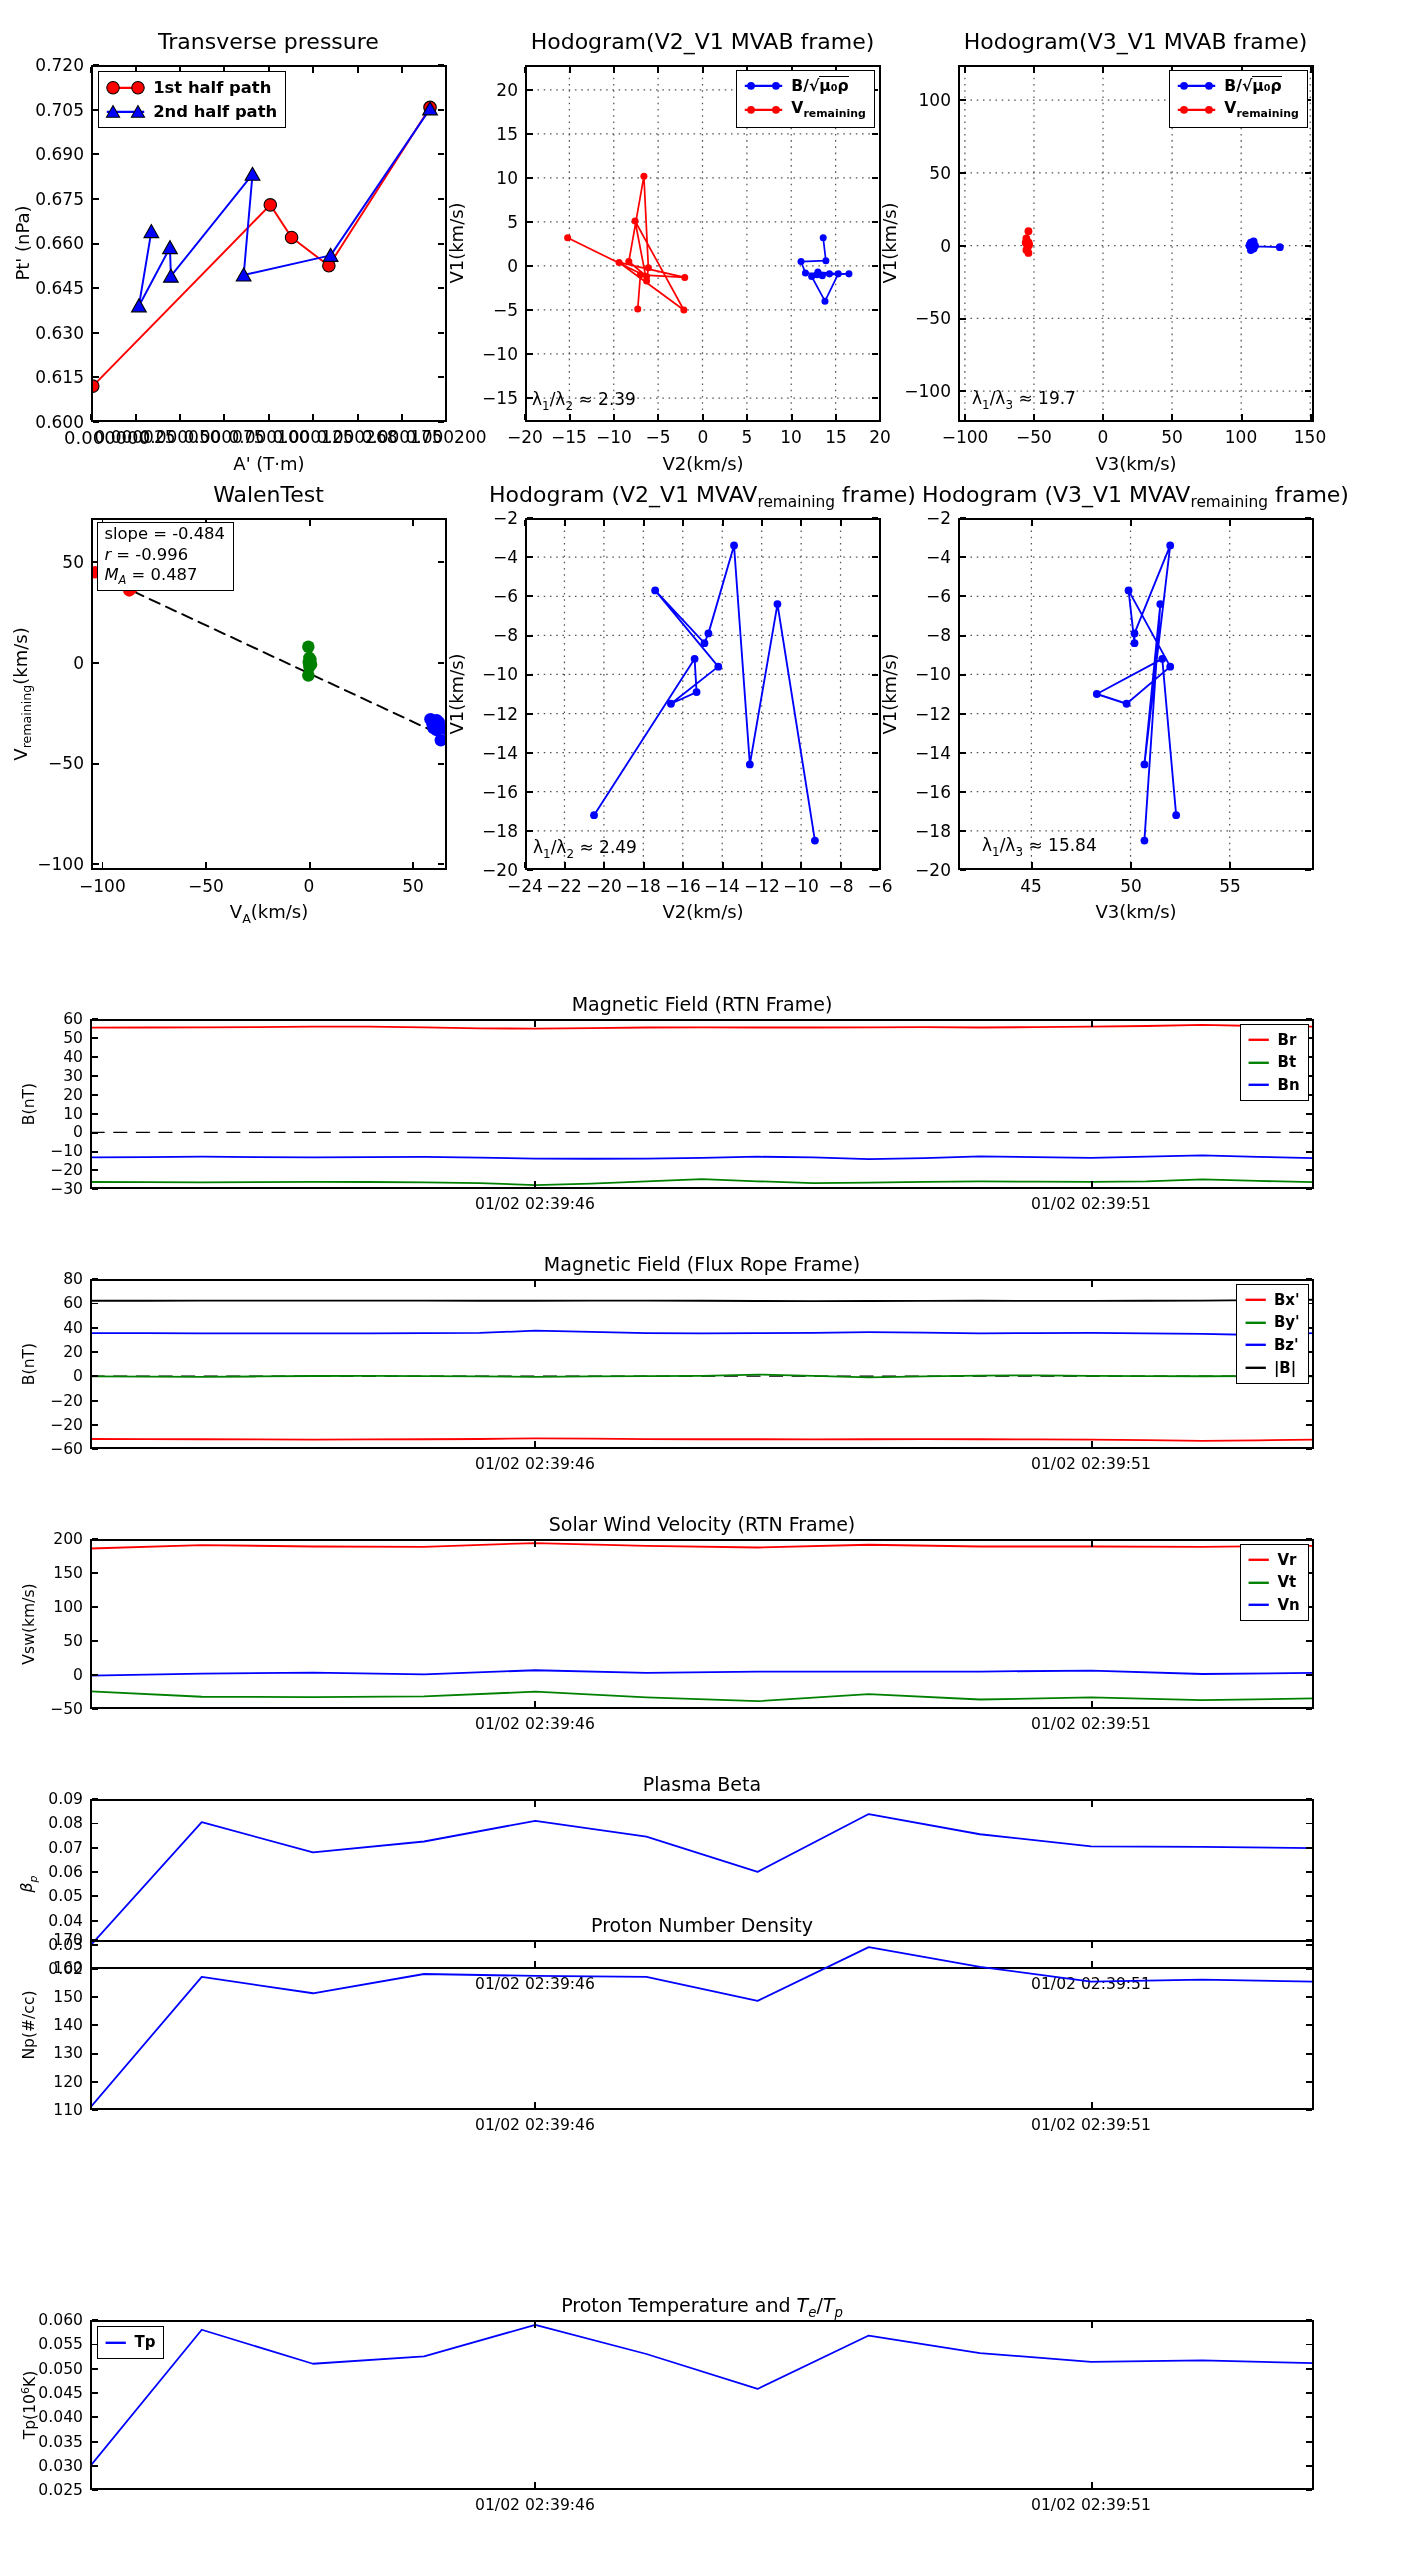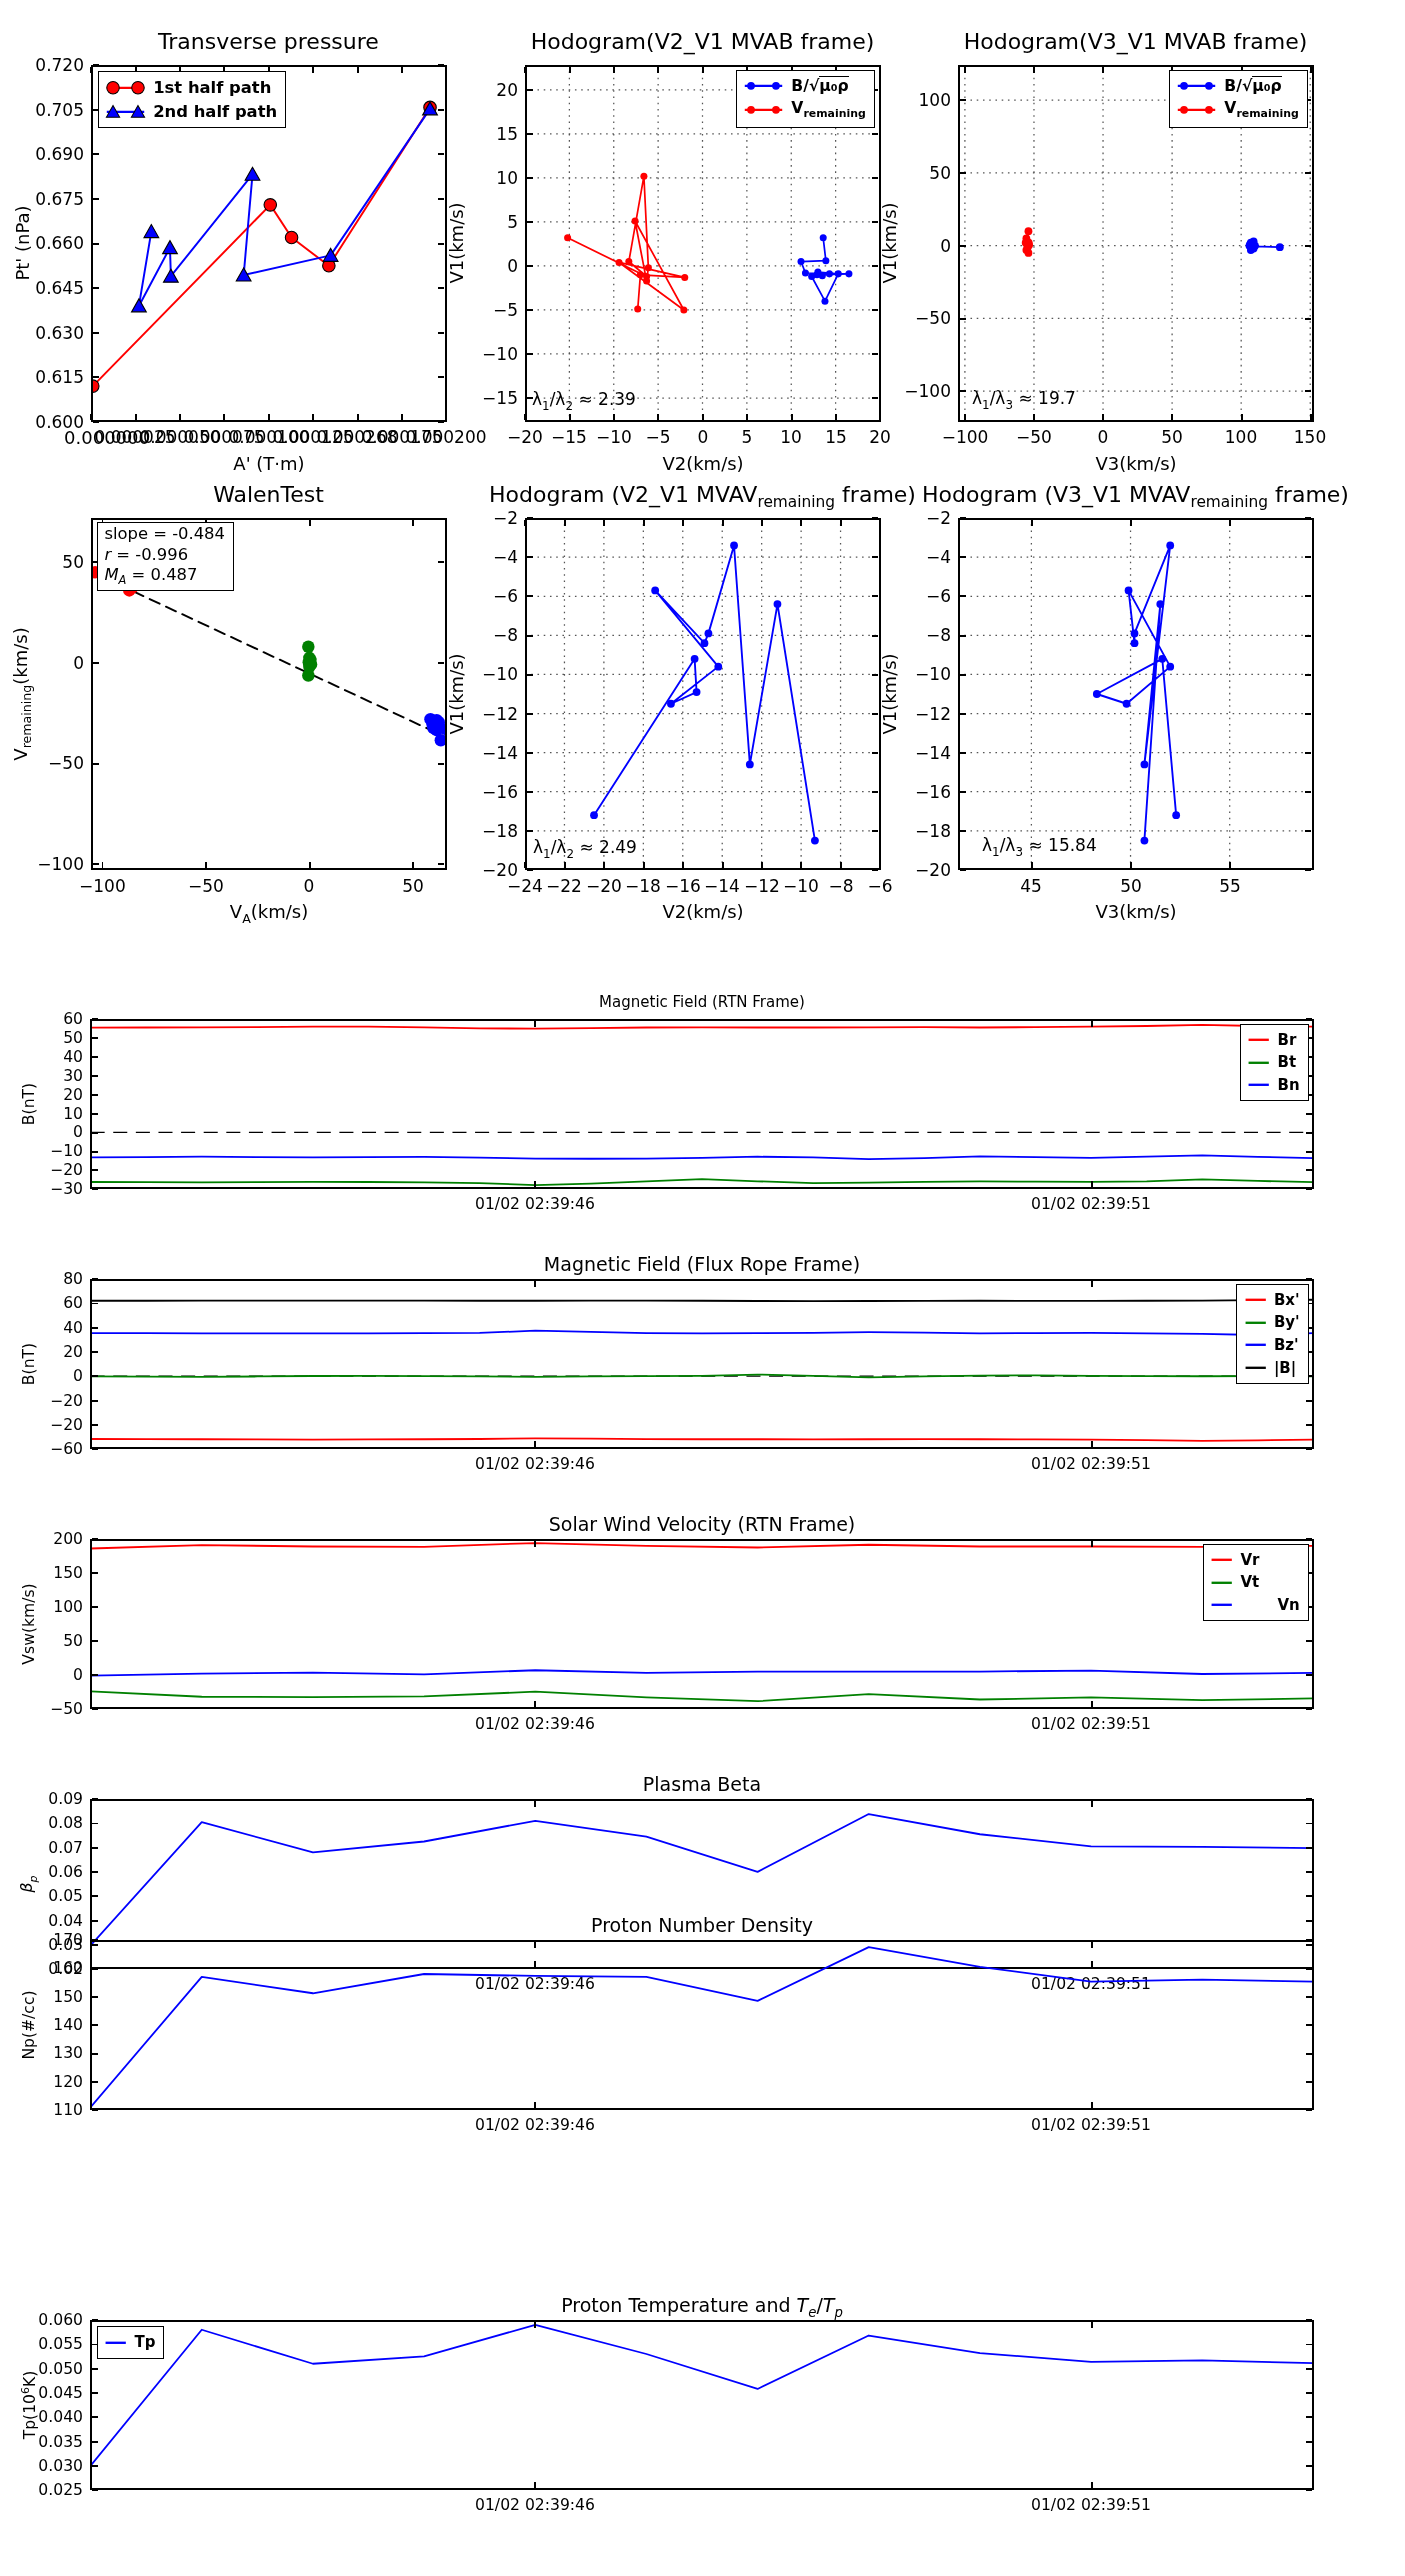--- a/index.html
+++ b/index.html
@@ -581,21 +581,21 @@
       <div class="tickmark" style="left: 347px; top: 38px; width: 6.2px; height: 1.6px;"></div>
       <div class="yticklab" style="left: -7px; top: 39px; font-size: 17px;">−4</div>
       <div class="tickmark" style="left: 1.6px; top: -0.8px; width: 6.2px; height: 1.6px;"></div>
       <div class="tickmark" style="left: 347px; top: -0.8px; width: 6.2px; height: 1.6px;"></div>
       <div class="yticklab" style="left: -7px; top: 0px; font-size: 17px;">−2</div>
       <div class="xaxlabel" style="left: 178px; top: 383px; font-size: 18px;">V3(km/s)</div>
       <div class="yaxlabel" style="left: -69px; top: 176px; font-size: 18px;">V1(km/s)</div>
       <div class="annot" style="left: 24px; top: 329px; transform: translateY(-50%); font-size: 17px;">λ<sub>1</sub>/λ<sub>3</sub> ≈ 15.84</div>
     </div>
     <div class="axes" style="left: 90px; top: 1019px; width: 1224px; height: 170px;">
-      <div class="ptitle" style="top: -26.5px; font-size: 15px;">Magnetic Field (RTN Frame)</div>
+      <div class="ptitle" style="top: -26.5px; font-size: 19px;">Magnetic Field (RTN Frame)</div>
       <svg width="1224" height="170" style="left: 0px; top: 0px;" viewBox="0 0 1568 218">
         <line x1="0" x2="1568" y1="145.33333333333334" y2="145.33333333333334" stroke="#000" stroke-width="1.7" stroke-dasharray="18 11"></line>
         <polyline points="0.0,11.1 71.3,10.9 142.5,10.7 213.8,10.4 285.1,9.9 356.4,9.9 427.6,10.7 498.9,11.9 570.2,12.4 641.5,11.6 712.7,10.9 784.0,10.7 855.3,10.9 926.5,10.9 997.8,10.7 1069.1,10.4 1140.4,10.9 1211.6,10.4 1282.9,9.9 1354.2,9.0 1425.5,7.5 1496.7,9.0 1568.0,9.9" fill="none" stroke="#ff0000" stroke-width="2.3" stroke-linejoin="round" stroke-linecap="round"></polyline>
         <polyline points="0.0,209.0 71.3,209.3 142.5,209.5 213.8,209.3 285.1,208.8 356.4,209.0 427.6,209.5 498.9,210.5 570.2,212.9 641.5,211.2 712.7,208.3 784.0,205.4 855.3,208.1 926.5,210.5 997.8,209.8 1069.1,208.8 1140.4,208.3 1211.6,208.6 1282.9,208.8 1354.2,208.1 1425.5,205.6 1496.7,207.6 1568.0,209.3" fill="none" stroke="#008000" stroke-width="2.3" stroke-linejoin="round" stroke-linecap="round"></polyline>
         <polyline points="0.0,177.5 71.3,177.1 142.5,176.6 213.8,177.1 285.1,177.5 356.4,177.1 427.6,176.8 498.9,177.8 570.2,179.0 641.5,179.2 712.7,179.0 784.0,178.0 855.3,176.6 926.5,177.5 997.8,179.7 1069.1,178.5 1140.4,176.1 1211.6,177.1 1282.9,178.0 1354.2,176.6 1425.5,174.9 1496.7,176.8 1568.0,178.3" fill="none" stroke="#0000ff" stroke-width="2.3" stroke-linejoin="round" stroke-linecap="round"></polyline>
       </svg>
       <div class="spine" style="left: 0px; top: 0px; width: 1224px; height: 2.3px;"></div>
       <div class="spine" style="left: 0px; top: 168px; width: 1224px; height: 2.3px;"></div>
       <div class="spine" style="left: 0px; top: 0px; width: 1.6px; height: 170px;"></div>
       <div class="spine" style="left: 1222px; top: 0px; width: 1.6px; height: 170px;"></div>
@@ -770,21 +770,21 @@
             <line x1="2" x2="28" y1="10" y2="10" stroke="#ff0000" stroke-width="3"></line>
           </svg>
           <div class="lglabel">Vr</div>
         </div>
         <div class="lgentry" style="padding: 2.3px 0px;">
           <svg width="23.4" height="15.6" class="lgsample" style="position: static;" viewBox="0 0 30 20">
             <line x1="2" x2="28" y1="10" y2="10" stroke="#008000" stroke-width="3"></line>
           </svg>
           <div class="lglabel">Vt</div>
         </div>
-        <div class="lgentry" style="padding: 2.3px 0px; gap: 37px;">
+        <div class="lgentry" style="padding: 2.3px 0px;">
           <svg width="23.4" height="15.6" class="lgsample" style="position: static;" viewBox="0 0 30 20">
             <line x1="2" x2="28" y1="10" y2="10" stroke="#0000ff" stroke-width="3"></line>
           </svg>
           <div class="lglabel">Vn</div>
         </div>
       </div>
     </div>
     <div class="axes" style="left: 90px; top: 1799px; width: 1224px; height: 170px;">
       <div class="ptitle" style="top: -26.5px; font-size: 19px;">Plasma Beta</div>
       <svg width="1224" height="170" style="left: 0px; top: 0px;" viewBox="0 0 1568 218">

